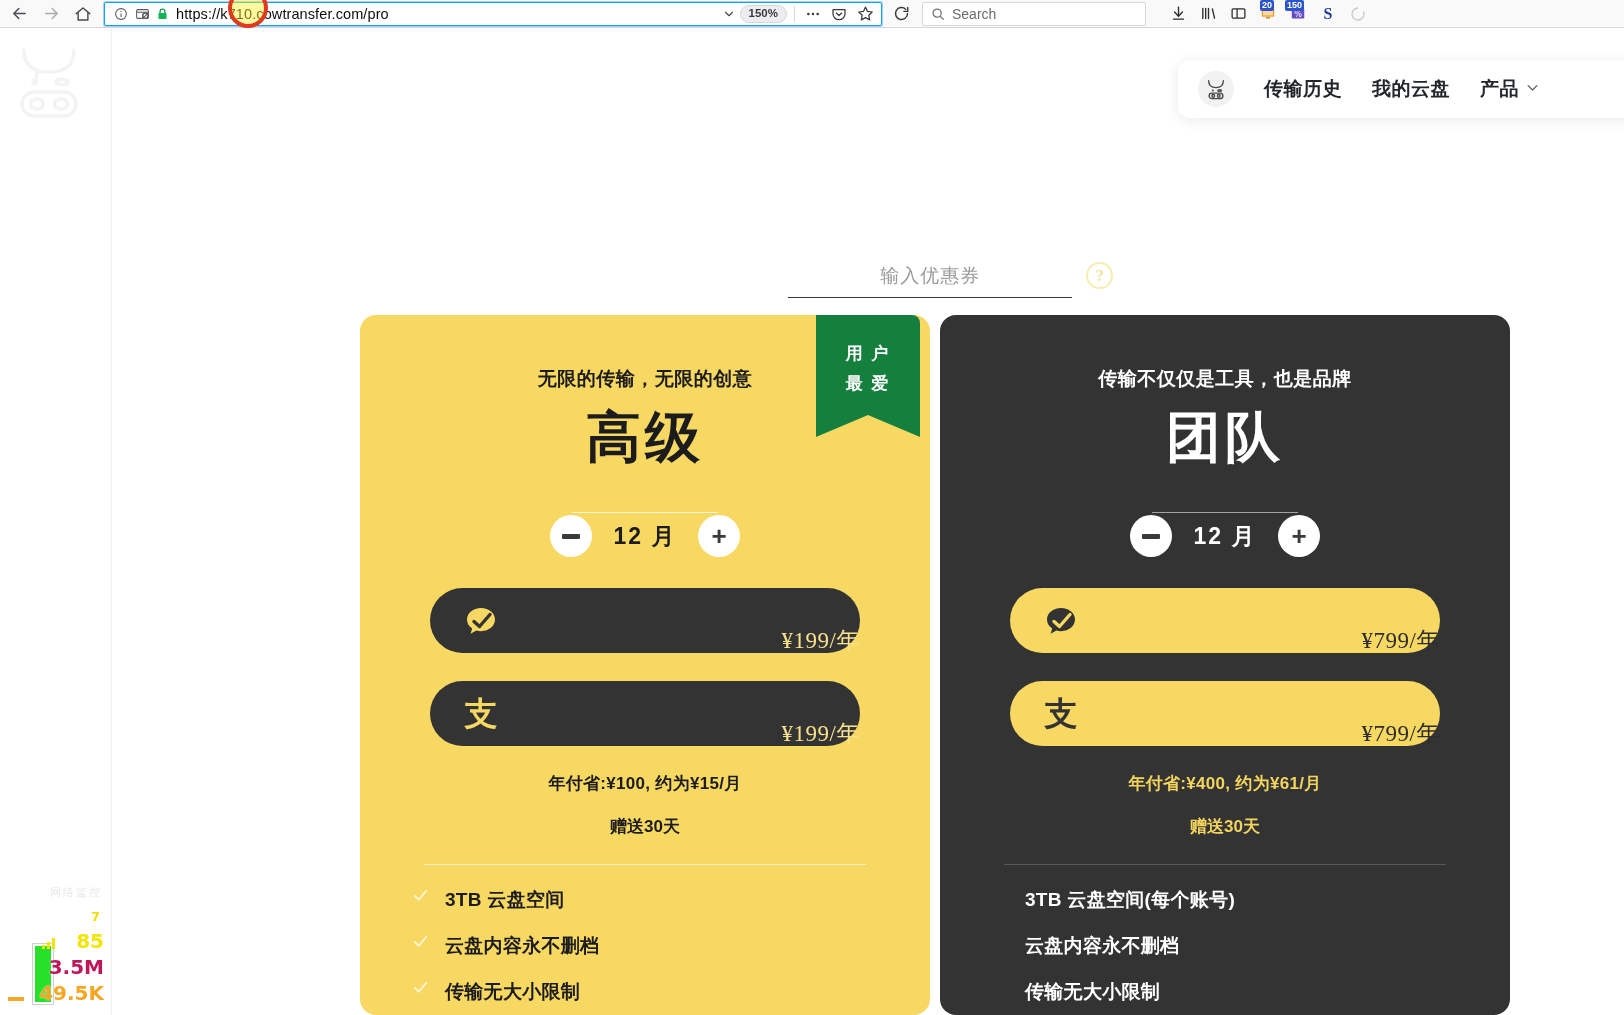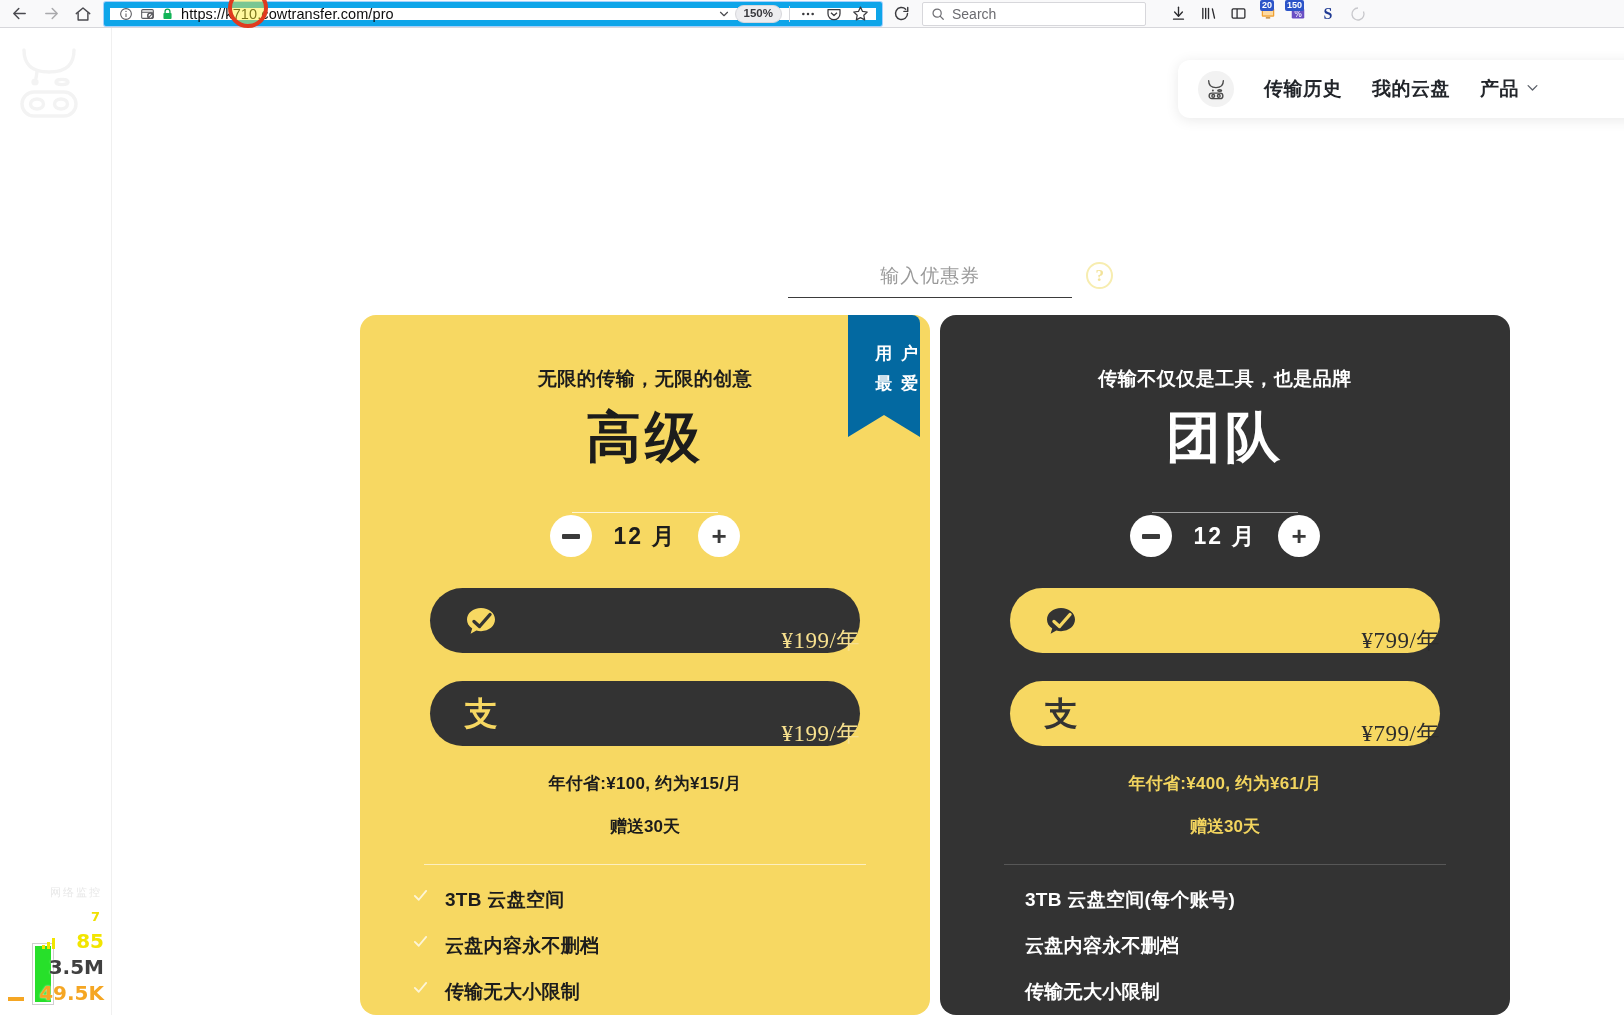--- a/index.html
+++ b/index.html
@@ -27,21 +27,21 @@
   }
   .nav-btn svg { display:block; }
   .nav-btn.disabled { opacity: .45; }
 
   #url-bar-wrap {
     position: relative;
     flex: 0 0 auto;
     width: 778px; height: 24px;
     margin-left: 6px;
     background: #ffffff;
-    border: 6px solid #0ea5e9;
+    border: 1px solid #0ea5e9;
     border-radius: 2px;
     display: flex; align-items: center;
     box-shadow: 0 0 0 1px rgba(10,132,255,.35);
   }
   .urlbar-icons { display: flex; align-items: center; gap: 7px; padding: 0 7px 0 9px; }
   .ident-icon { width: 14px; height: 14px; color: #5a5a5f; display:block; }
   .lock-icon { width: 13px; height: 14px; display:block; }
   #url-text {
     flex: 1;
     font-size: 14.5px;
@@ -137,21 +137,21 @@
     position:absolute; left: 4px; bottom: 10px;
     width: 16px; height: 4px; background:#f5a623;
   }
   #net-signal { position:absolute; right: 48px; bottom: 58px; }
   .net-val {
     position:absolute; right: 4px; font-weight: bold;
     font-family:"DejaVu Sans", sans-serif;
     text-shadow: 0 0 2px rgba(255,255,255,.9);
   }
   #net-v1 { bottom: 58px; font-size: 20px; color:#f2e500; }
-  #net-v2 { bottom: 32px; font-size: 20px; color:#404040; }
+  #net-v2 { bottom: 32px; font-size: 20px; color:#be185d; }
   #net-v3 { bottom: 6px;  font-size: 20px; color:#f5a623; }
 
   
   #site-nav {
     position:absolute; top: 32px; left: 1178px;
     height: 58px; width: 470px;
     background:#ffffff;
     border-radius: 12px 0 0 12px;
     box-shadow: 0 2px 14px rgba(0,0,0,.09);
     display:flex; align-items:center;
@@ -197,26 +197,26 @@
     position:absolute; top: 0;
     width: 570px; height: 700px;
     border-radius: 16px;
     padding: 34px 52px 0 52px;
   }
   #card-premium { left: 360px; background:#f7d862; }
   #card-team    { left: 940px; background:#333333; }
 
   .ribbon {
     position:absolute; top: 0; right: 10px;
-    width: 72px; height: 122px;
-    background: #0369a1;
+    width: 104px; height: 122px;
+    background: #15803d;
     color:#ffffff;
     border-radius: 0 8px 0 0;
     padding-top: 24px;
-    text-align:right;
+    text-align:center;
     font-size: 17px; font-weight:bold; line-height: 30px;
     letter-spacing: 2px;
     clip-path: polygon(0 0, 100% 0, 100% 100%, 50% 82%, 0 100%);
   }
 
   .card-tagline {
     text-align:center; font-size: 19px; font-weight:bold;
     letter-spacing: .5px; margin-top: 17px;
   }
   .card-title {

